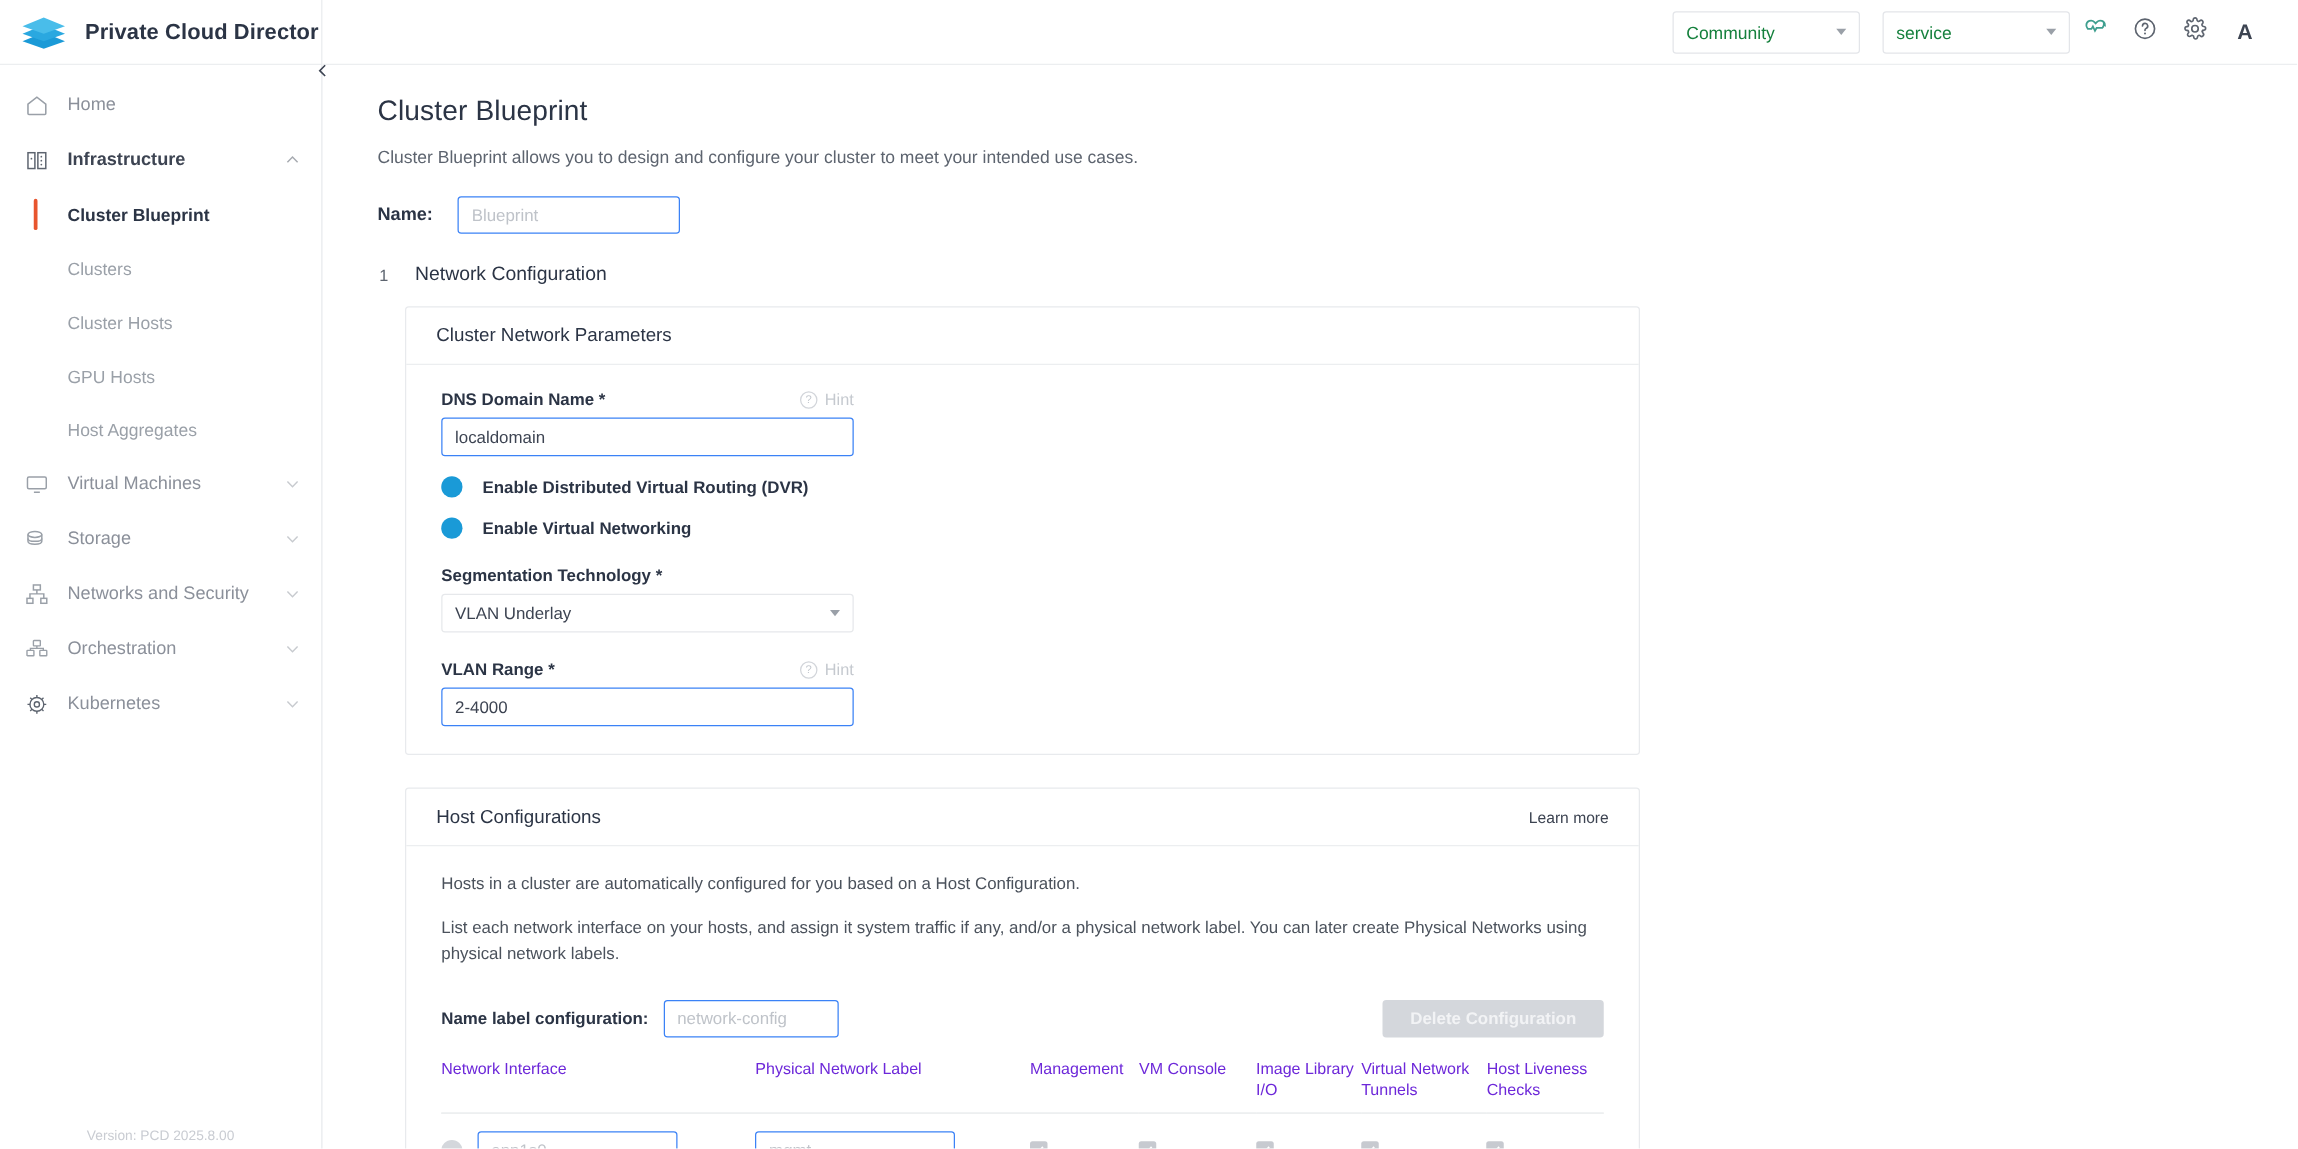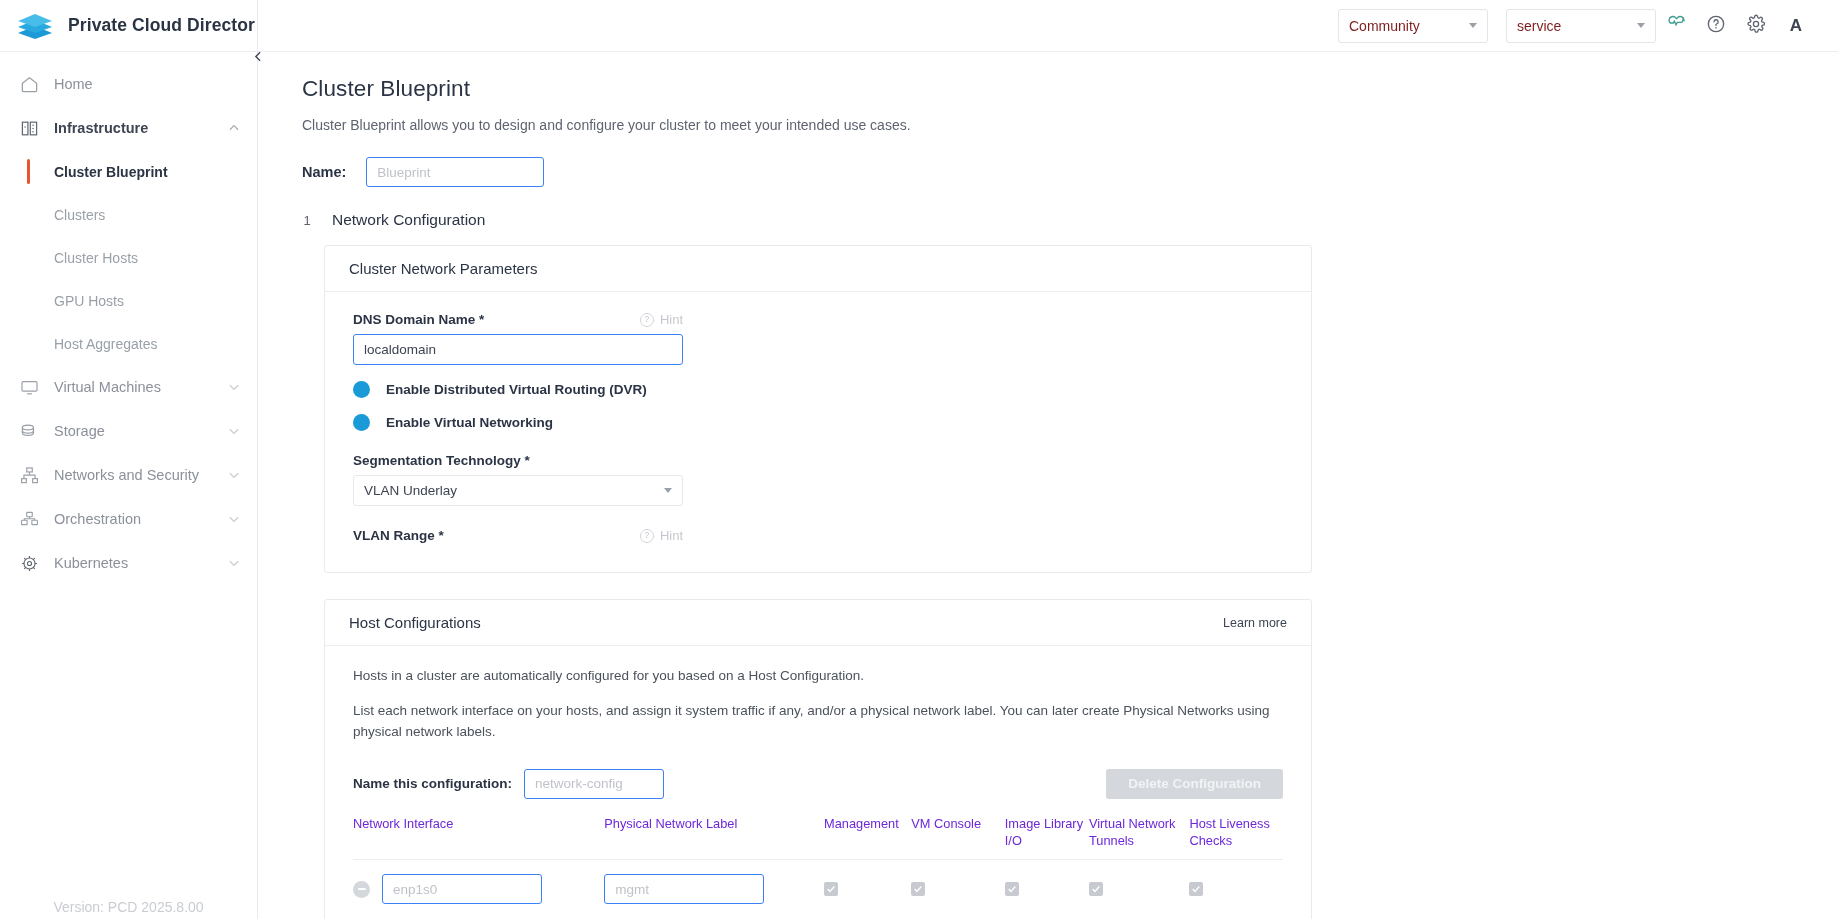--- a/index.html
+++ b/index.html
@@ -46,41 +46,41 @@
     padding-left: 54px; font-size: 14px; color: #9aa0a8; cursor: pointer;
     position: relative;
   }
   .sub-item.active { color: #2b3445; font-weight: 700; }
   .sub-item.active::before {
     content: ""; position: absolute; left: 27px; top: 9px;
     width: 3px; height: 25px; background: #e8552e; border-radius: 2px;
   }
   .version {
     position: absolute; bottom: 4px; left: 0; width: 100%;
-    text-align: center; font-size: 14px; color: #c9ccd2;
+    text-align: center; font-size: 11px; color: #c9ccd2;
   }
 
   
   .collapse-btn {
     position: absolute; left: 248px; top: 46px;
     width: 20px; height: 20px; display: flex; align-items: center; justify-content: center;
     cursor: pointer; z-index: 10; background: transparent;
   }
 
   
   .main { flex: 1 1 auto; position: relative; height: 919px; overflow: hidden; }
   .topbar {
     height: 52px; display: flex; align-items: center; justify-content: flex-end;
     gap: 0; padding-right: 22px; background: #fff;
     border-bottom: 1px solid #eceef0;
   }
   .select-box {
     width: 150px; height: 34px; border: 1px solid #e3e5e9; border-radius: 3px;
     display: flex; align-items: center; padding: 0 10px;
-    font-size: 14px; color: #7f1d1d; cursor: pointer; margin-left: 18px;
+    font-size: 14px; color: #15803d; cursor: pointer; margin-left: 18px;
     justify-content: space-between; background: #fff;
   }
   .caret { width: 0; height: 0; border-left: 4.5px solid transparent; border-right: 4.5px solid transparent; border-top: 5px solid #9aa0a8; }
   .icon-btn {
     width: 40px; height: 40px; display: flex; align-items: center; justify-content: center;
     cursor: pointer; color: #5d646f;
   }
   .avatar-letter { font-size: 17px; font-weight: 700; color: #3d4452; }
 
   
@@ -423,35 +423,36 @@
             <span class="caret"></span>
           </div>
 
           <div class="field-label-row" style="margin-top:22px">
             <span class="field-label">VLAN Range *</span>
             <span class="hint">
               <span class="hint-circle">?</span>
               <span>Hint</span>
             </span>
           </div>
+          <input class="text-input field-input" type="text" value="2-4000" style="">
         </div>
       </div>
 
       <div class="card" style="margin-top:26px">
         <div class="card-head">
           <span class="card-head-title">Host Configurations</span>
           <span class="learn-more">Learn more</span>
         </div>
         <div class="card-body">
 
           <p class="para">Hosts in a cluster are automatically configured for you based on a Host Configuration.</p>
           <p class="para">List each network interface on your hosts, and assign it system traffic if any, and/or a physical network label. You can later create Physical Networks using physical network labels.</p>
 
           <div class="cfg-name-row">
-            <span class="cfg-name-label">Name this configuration:</span>
+            <span class="cfg-name-label">Name label configuration:</span>
             <input id="cfg-name" class="text-input" type="text" placeholder="network-config" style="">
             <button class="btn-delete">Delete Configuration</button>
           </div>
 
           <table class="iface">
             <thead>
               <tr>
                 <th class="col-iface">Network Interface</th>
                 <th class="col-label">Physical Network Label</th>
                 <th class="col-mgmt">Management</th>

